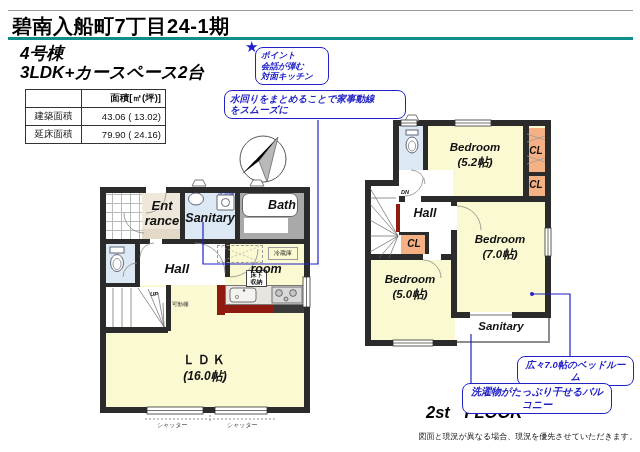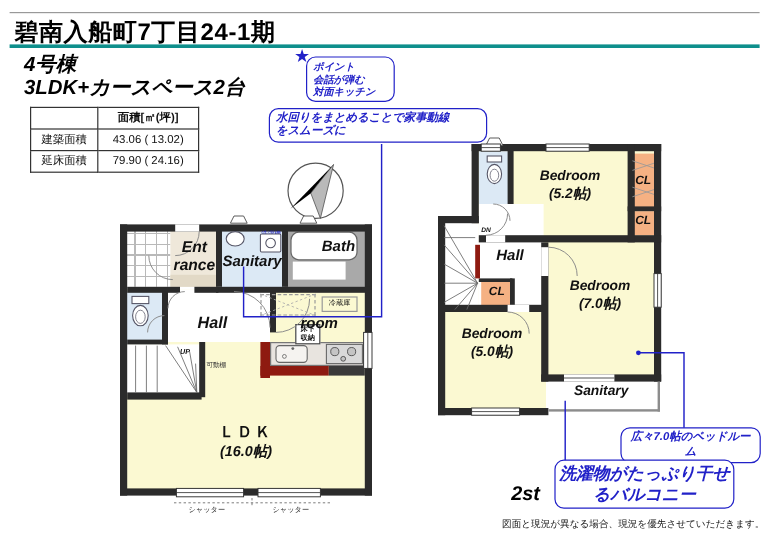--- a/index.html
+++ b/index.html
@@ -14,21 +14,21 @@
   .ctr { text-align:center; }
   .blue { color:#2121c8; }
   .callout {
     position:absolute; background:#fff; border:1.5px solid #2121c8;
     border-radius:8px; color:#2121c8; font-weight:bold; font-style:italic;
     line-height:1.25; padding:2px 5px; z-index:30;
   }
   #area-table { position:absolute; left:25px; top:89px; border-collapse:collapse; font-size:9.5px; color:#111; }
   #area-table td { border:1px solid #333; height:18px; text-align:center; vertical-align:middle; padding:0 4px; }
   #area-table td.lab { width:56px; }
-  #area-table td.val { width:84px; }
+  #area-table td.val { width:84px;text-align:right; }
   .room { position:absolute; }
   .w { position:absolute; background:#2b2b2b; }
   .gap { position:absolute; background:#fff; }
   .rail { position:absolute; background:#8c8c8c; }
   .lbl { position:absolute; color:#111; white-space:nowrap; }
   svg.ovl { position:absolute; left:0; top:0; overflow:visible; pointer-events:none; }
   .porchgrid {
     background-color:#fff;
     background-image:
       repeating-linear-gradient(0deg, transparent 0 8px, #b9b9b9 8px 9px),
@@ -318,18 +318,18 @@
   <div class="callout" style="left:255px;top:47px;width:74px;font-size:8.5px;">
     <span>ポイント</span><br>
     <span>会話が弾む</span><br>
     <span>対面キッチン</span>
   </div>
   <div class="callout" style="left:224px;top:90px;width:182px;font-size:9.5px;line-height:1.2;">
     <span>水回りをまとめることで家事動線</span><br>
     <span>をスムーズに</span>
   </div>
   <div class="callout ctr" style="left:517px;top:356px;width:117px;font-size:9.5px;padding:2px 3px;">広々7.0帖のベッドルーム</div>
-  <div class="callout ctr" style="left:462px;top:383px;width:150px;font-size:14px;padding:2px 3px;">洗濯物がたっぷり干せるバルコニー</div>
+  <div class="callout ctr" style="left:462px;top:383px;width:150px;font-size:10px;padding:2px 3px;">洗濯物がたっぷり干せるバルコニー</div>
 
   <div class="abs bi" style="left:426px;top:403px;font-size:16.5px;word-spacing:10px;">2st FLOOR</div>
   <div class="abs" style="right:3px;top:431px;font-size:8px;color:#111;">図面と現況が異なる場合、現況を優先させていただきます。</div>
 
 </div>
 
 </body></html>

